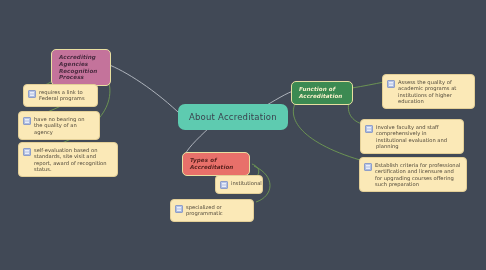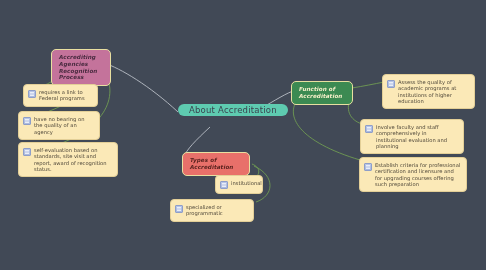--- a/index.html
+++ b/index.html
@@ -26,21 +26,21 @@
     position: absolute;
     box-sizing: border-box;
     border-radius: 5px;
     line-height: 1.22;
   }
   
   .central {
     background: #5ecbb0;
     color: #3b4450;
     font-size: 8.5px;
-    padding: 1px 11px;
+    padding: 8px 11px;
     border-radius: 7px;
     letter-spacing: 0.2px;
     white-space: nowrap;
   }
   
   .branch {
     font-style: italic;
     font-weight: bold;
     font-size: 5.6px;
     padding: 4px 7px;

